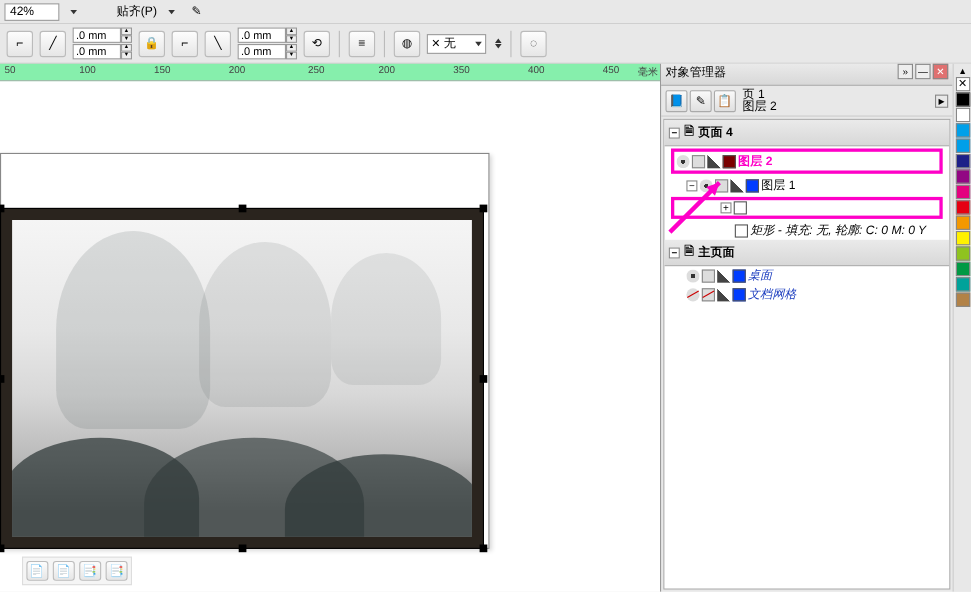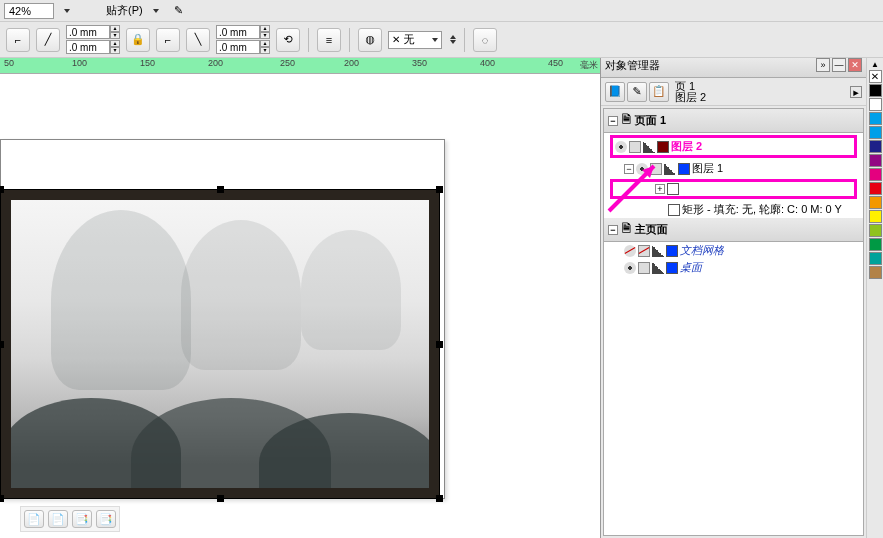--- a/index.html
+++ b/index.html
@@ -52,21 +52,21 @@
 .close-btn { background: #e07070 !important; color: #fff; }
 
 .docker-tools { height: 28px; display: flex; align-items: center; padding: 0 4px; gap: 2px; border-bottom: 1px solid #ccc; }
 .tool-ico { width: 20px; height: 20px; border: 1px solid #aaa; background: linear-gradient(#fafafa,#e0e0e0); border-radius: 2px; cursor: pointer; display:flex; align-items:center; justify-content:center; }
 .layer-info { font-size: 10px; line-height: 11px; margin-left: 4px; }
 
 .tree { flex: 1; background: #fff; border: 1px solid #aaa; margin: 2px; overflow: auto; font-size: 11px; }
 .tree-head { background: linear-gradient(#eaeaea,#d8d8d8); border-bottom: 1px solid #aaa; padding: 2px 4px; display: flex; align-items: center; gap: 4px; font-weight: bold; }
 .tree-row { display: flex; align-items: center; padding: 1px 2px 1px 20px; gap: 2px; white-space: nowrap; }
 .tree-row.indent2 { padding-left: 44px; }
-.tree-row.indent3 { padding-left: 64px; }
+.tree-row.indent3 { padding-left: 64px; font-style: italic; }
 .exp { width: 10px; height: 10px; border: 1px solid #888; font-size: 9px; line-height: 8px; text-align: center; background: #fff; cursor: pointer; }
 .mini-ico { width: 12px; height: 12px; display: inline-block; }
 .eye { background: radial-gradient(circle, #333 2px, transparent 2px), #ddd; border-radius: 50%; }
 .eye-off { background: #ddd; border-radius: 50%; position:relative; }
 .eye-off::after { content:""; position:absolute; left:0; top:5px; width:12px; height:1px; background:#c00; transform:rotate(-30deg);}
 .print { background: #ddd; border: 1px solid #888; }
 .print-off { background: #ddd; border: 1px solid #888; position:relative;}
 .print-off::after { content:""; position:absolute; left:-1px; top:4px; width:12px; height:1px; background:#c00; transform:rotate(-30deg);}
 .pen { background: linear-gradient(45deg,#444 50%, transparent 50%); }
 .color-sq { width: 12px; height: 12px; border: 1px solid #555; }
@@ -204,21 +204,21 @@
         <div>图层 2</div>
       </div>
       <span style="flex:1"></span>
       <span style="border:1px solid #888;width:12px;height:12px;text-align:center;line-height:10px">▸</span>
     </div>
 
     <div class="tree">
       <div class="tree-head">
         <span class="exp">−</span>
         <span>🗎</span>
-        <span>页面 1</span>
+        <span>页面 4</span>
       </div>
 
 
       <div class="tree-row hl-pink" style="margin:2px 6px">
         <span class="mini-ico eye"></span>
         <span class="mini-ico print"></span>
         <span class="mini-ico pen"></span>
         <span class="color-sq" style="background:#7a0000"></span>
         <span class="hl-pink-txt">图层 2</span>
       </div>
@@ -242,32 +242,32 @@
         <span>矩形 - 填充: 无, 轮廓: C: 0 M: 0 Y</span>
       </div>
 
       <div class="tree-head">
         <span class="exp">−</span>
         <span>🗎</span>
         <span>主页面</span>
       </div>
 
       <div class="tree-row">
+        <span class="mini-ico eye"></span>
+        <span class="mini-ico print"></span>
+        <span class="mini-ico pen"></span>
+        <span class="color-sq" style="background:#003cff"></span>
+        <span class="italic-blue">桌面</span>
+      </div>
+      <div class="tree-row">
         <span class="mini-ico eye-off"></span>
         <span class="mini-ico print-off"></span>
         <span class="mini-ico pen"></span>
         <span class="color-sq" style="background:#003cff"></span>
         <span class="italic-blue">文档网格</span>
-      </div>
-      <div class="tree-row">
-        <span class="mini-ico eye"></span>
-        <span class="mini-ico print"></span>
-        <span class="mini-ico pen"></span>
-        <span class="color-sq" style="background:#003cff"></span>
-        <span class="italic-blue">桌面</span>
       </div>
     </div>
   </div>
 
   <div class="docker-side">
     <span style="font-size:8px">▲</span>
     <div class="swatch" style="background:#fff;position:relative">
         <span style="position:absolute;inset:0;font-size:10px;line-height:11px;text-align:center">✕</span>
       </div>
     <div class="swatch" style="background:#000"></div>

